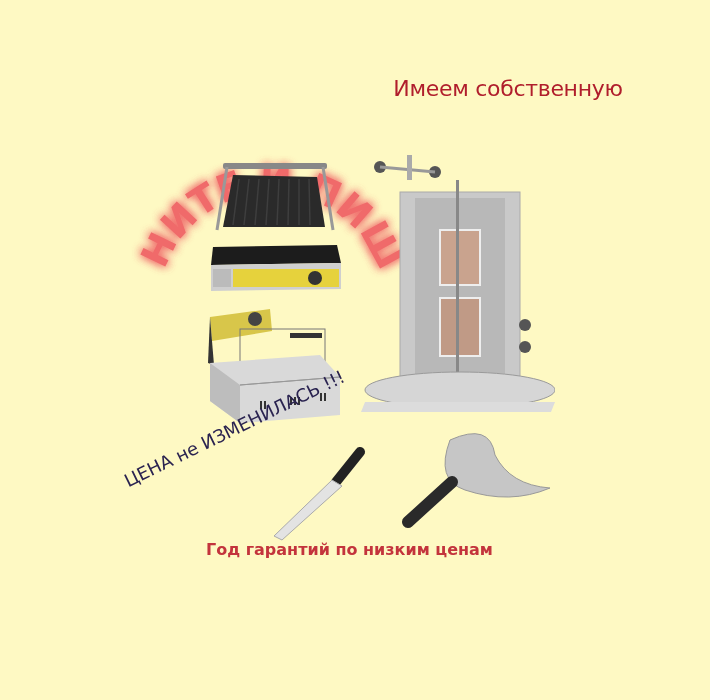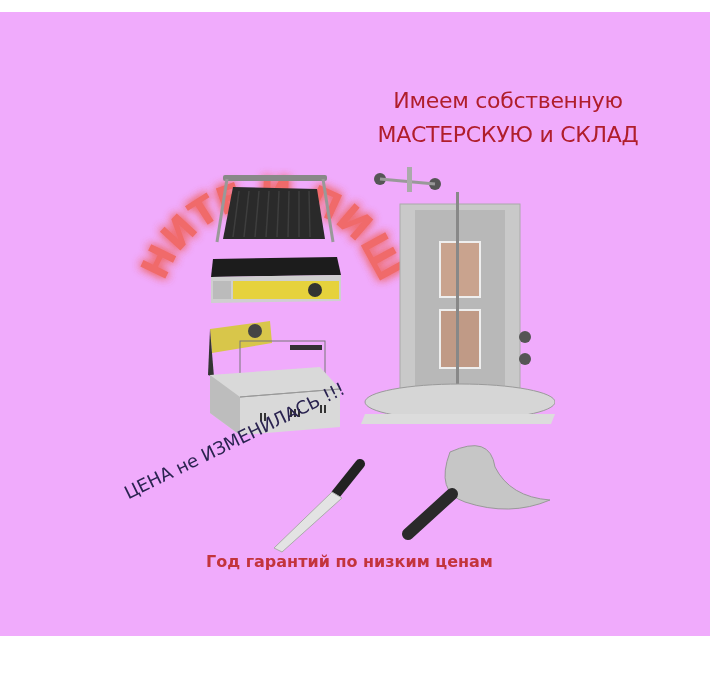--- a/index.html
+++ b/index.html
@@ -1,31 +1,30 @@
 <!DOCTYPE html>
 <html><head>
 <meta charset="utf-8">
 <style>
   html,body{margin:0;padding:0;background:#fff;}
-  .canvas{position:relative;width:710px;height:624px;background:#f0abfc;overflow:hidden;font-family:"DejaVu Sans",sans-serif;margin-top:12px;}
+  .canvas{position:relative;width:710px;height:700px;background:#fef9c3;overflow:hidden;font-family:"DejaVu Sans",sans-serif;}
   .headline{position:absolute;left:358px;top:72px;width:300px;text-align:center;color:#b01e2c;font-family:"DejaVu Sans",sans-serif;font-size:22px;line-height:34px;letter-spacing:-0.3px;}
   .arc-text{position:absolute;left:0;top:0;}
   .arc-text text{font-family:"DejaVu Sans",sans-serif;font-weight:bold;font-size:38px;fill:#f06a6a;}
   .price-note{position:absolute;left:130px;top:470px;font-family:"DejaVu Sans",sans-serif;font-size:18px;color:#2a2350;transform:rotate(-26deg);transform-origin:left bottom;white-space:nowrap;}
   .warranty{position:absolute;left:206px;top:540px;width:330px;text-align:left;font-family:"DejaVu Sans",sans-serif;font-weight:bold;font-size:16px;color:#c3343c;}
   .product{position:absolute;}
 </style>
 </head>
 <body>
 
 <div class="canvas">
 
   <div class="headline">
     <div>Имеем собственную</div>
-    <div>МАСТЕРСКУЮ и СКЛАД</div>
   </div>
 
   <svg class="arc-text" width="710" height="700">
     <defs>
       <path id="arcPath" d="M 165 270 A 112 110 0 0 1 378 268"></path>
       <filter id="glow" x="-20%" y="-20%" width="140%" height="140%">
         <feGaussianBlur stdDeviation="5" result="b"></feGaussianBlur>
         <feMerge>
             <feMergeNode in="b"></feMergeNode>
             <feMergeNode in="b"></feMergeNode>

